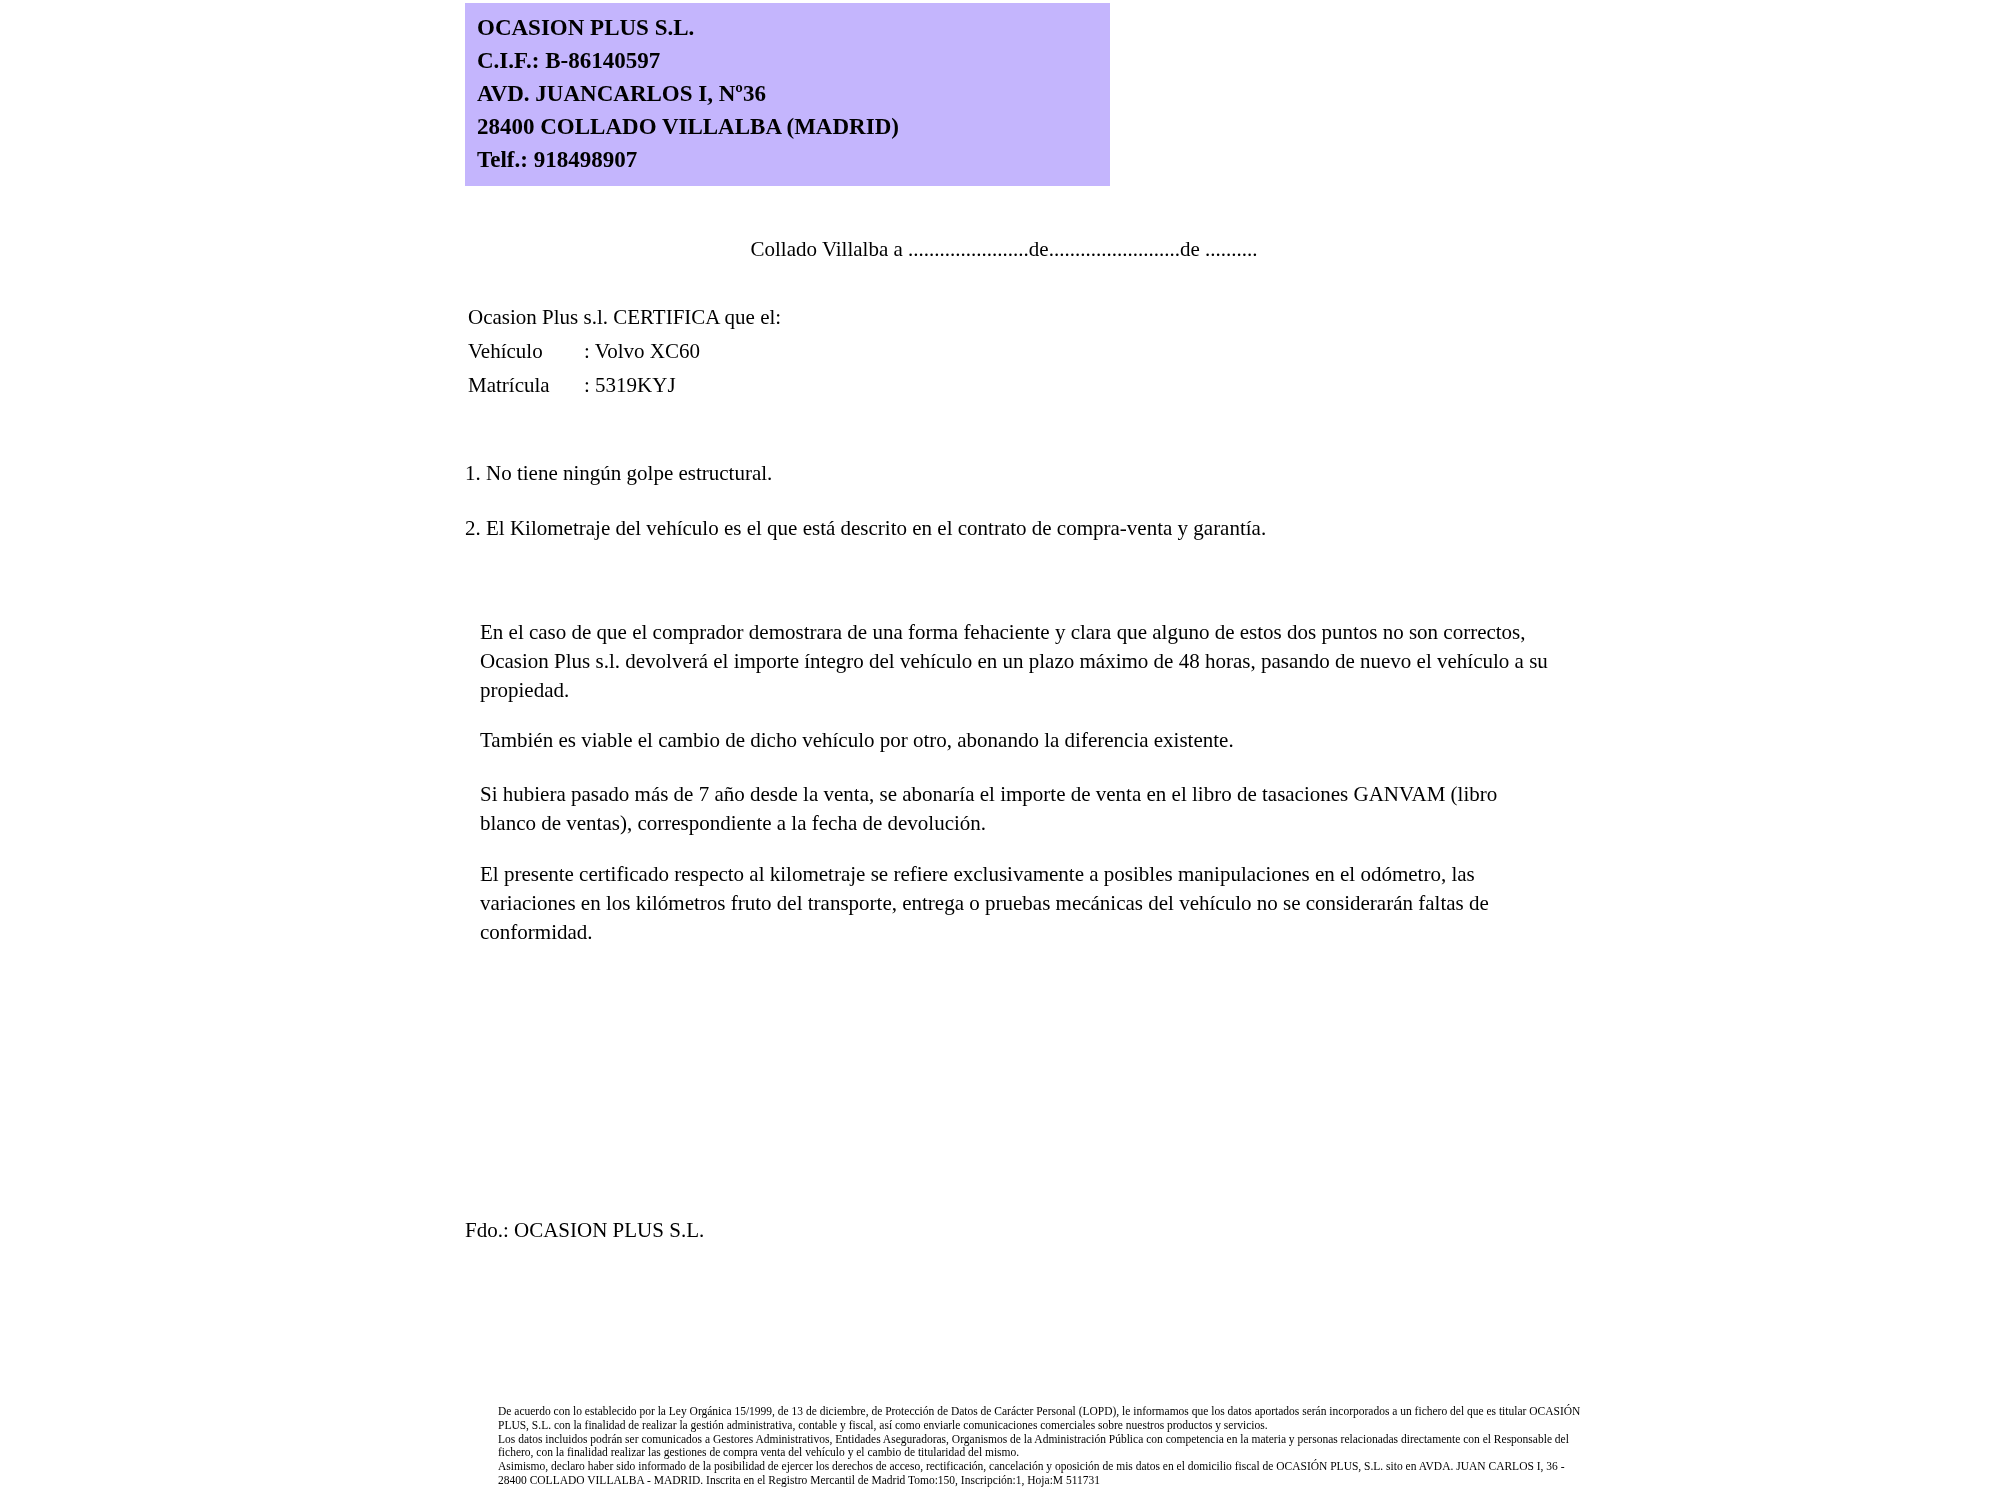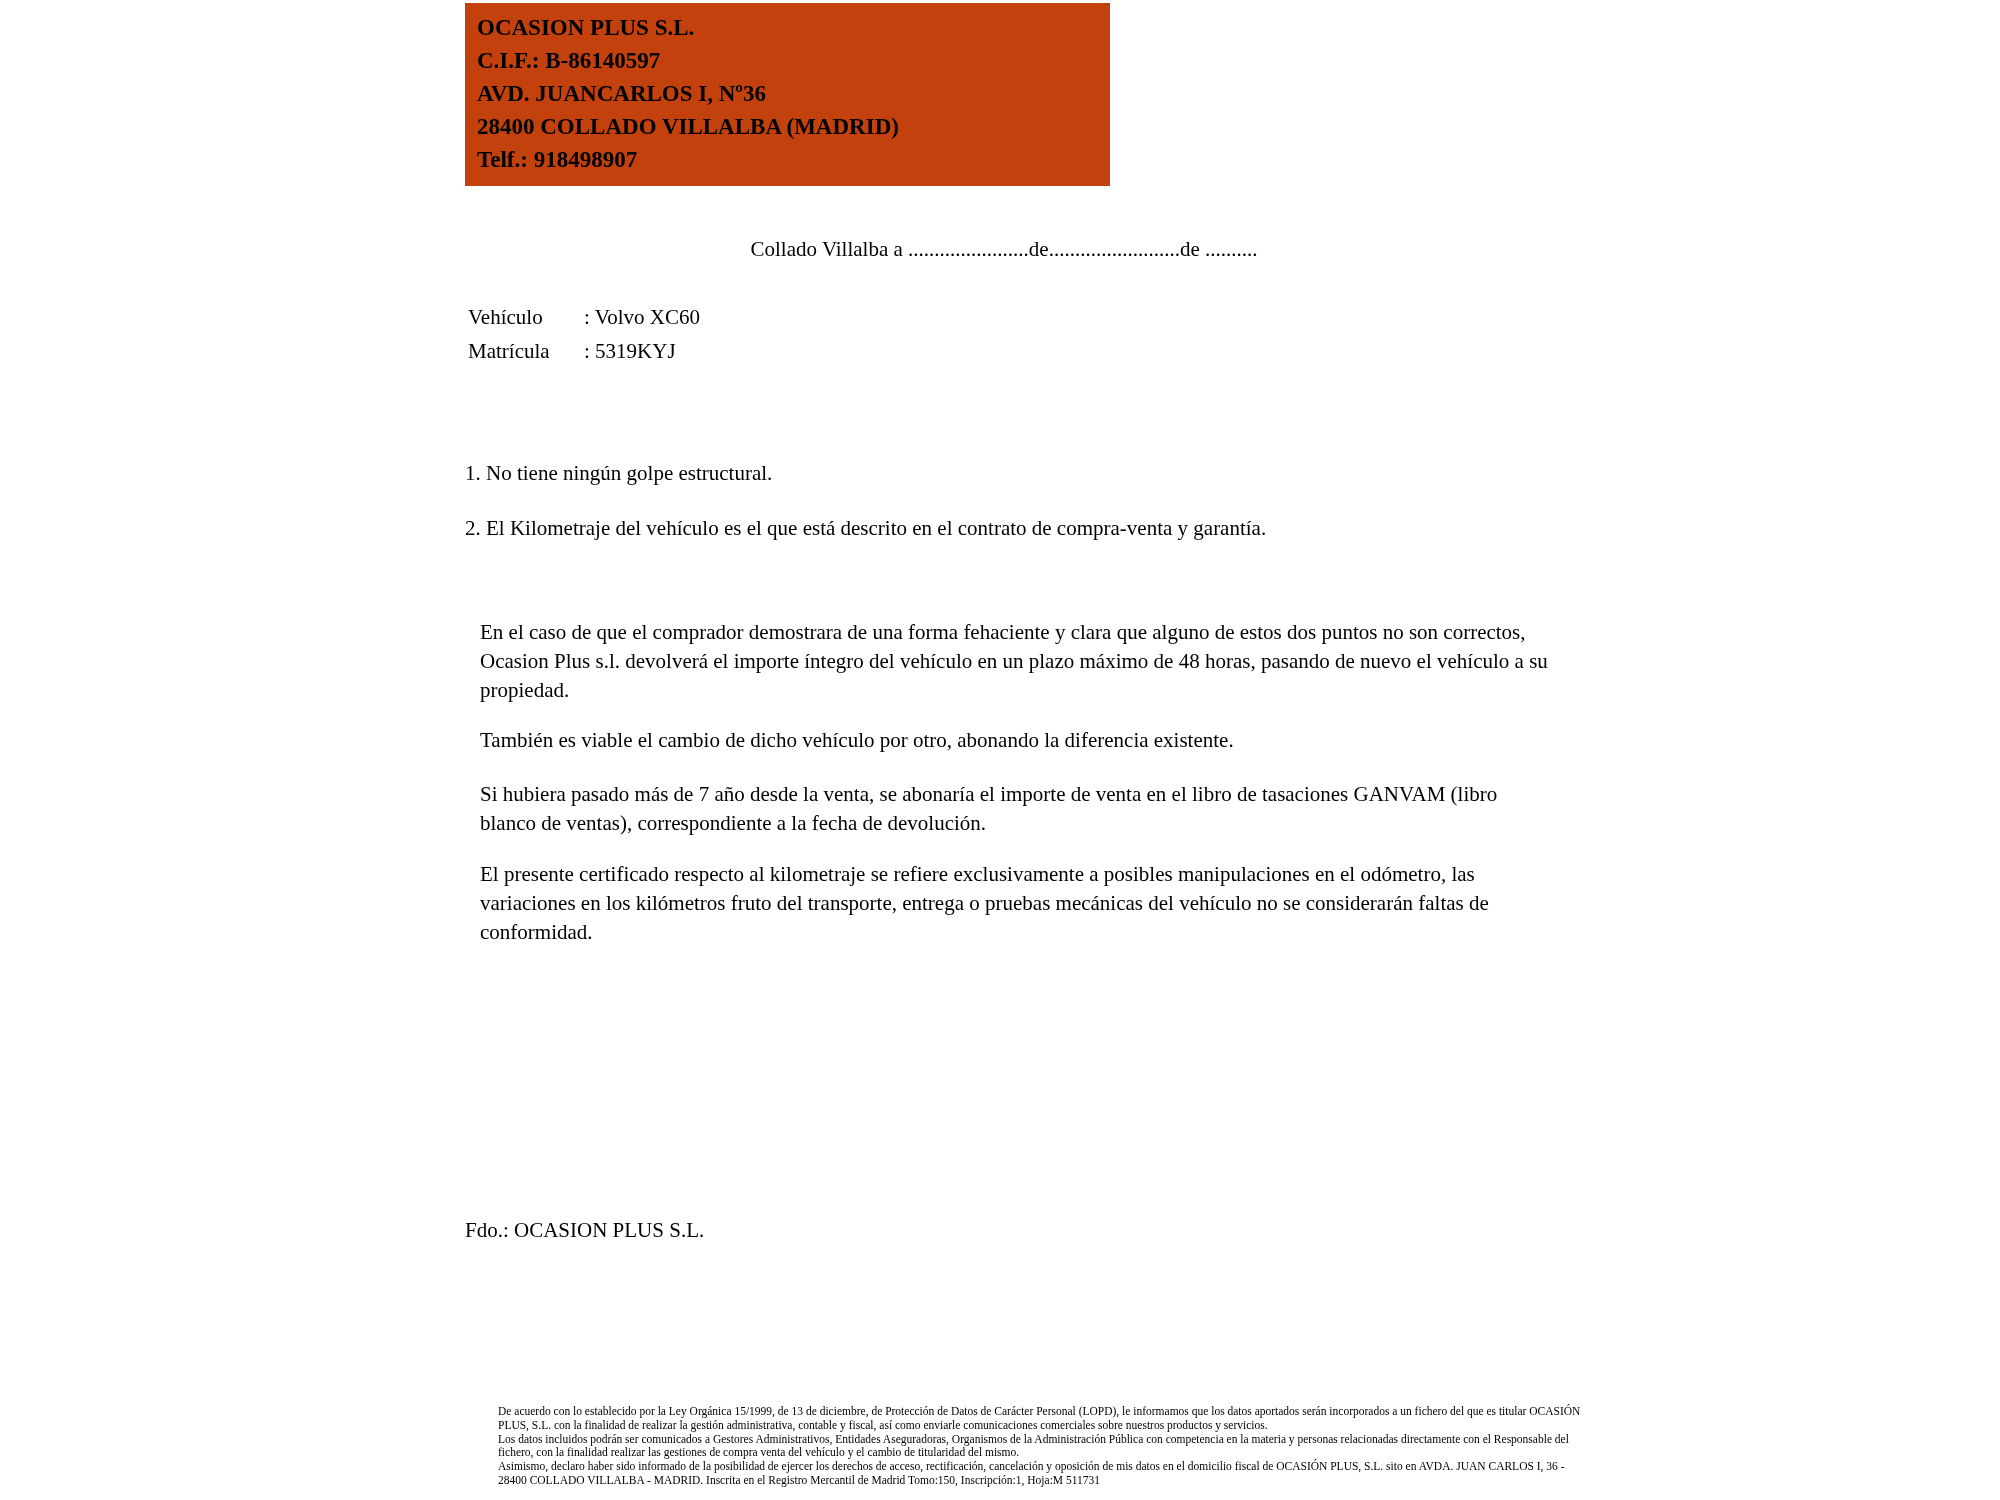--- a/index.html
+++ b/index.html
@@ -57,31 +57,32 @@
     position:absolute;left:458px;top:1405px;width:1092px;
     font-size:11.5px;line-height:13.8px;margin-left:40px;
   }
   .footer p{margin:0;padding:0;}
 </style>
 </head>
 <body>
 
 <div class="page">
 
-  <div class="header-box" style="background: #c2410c;">
+  <div class="header-box" style="background: #c4b5fd;">
     <div>OCASION PLUS S.L.</div>
     <div>C.I.F.: B-86140597</div>
     <div>AVD. JUANCARLOS I, Nº36</div>
     <div>28400 COLLADO VILLALBA (MADRID)</div>
     <div>Telf.: 918498907</div>
   </div>
 
   <div class="date-line">Collado Villalba a .......................de.........................de ..........</div>
 
   <div class="cert-block">
+    <div>Ocasion Plus s.l. CERTIFICA que el:</div>
     <div>
       <span class="cert-label"><span>Vehículo</span></span><span>: Volvo XC60</span>
     </div>
     <div>
       <span class="cert-label"><span>Matrícula</span></span><span>: 5319KYJ</span>
     </div>
   </div>
 
   <div class="point point1">1. No tiene ningún golpe estructural.</div>
   <div class="point point2">2. El Kilometraje del vehículo es el que está descrito en el contrato de compra-venta y garantía.</div>

